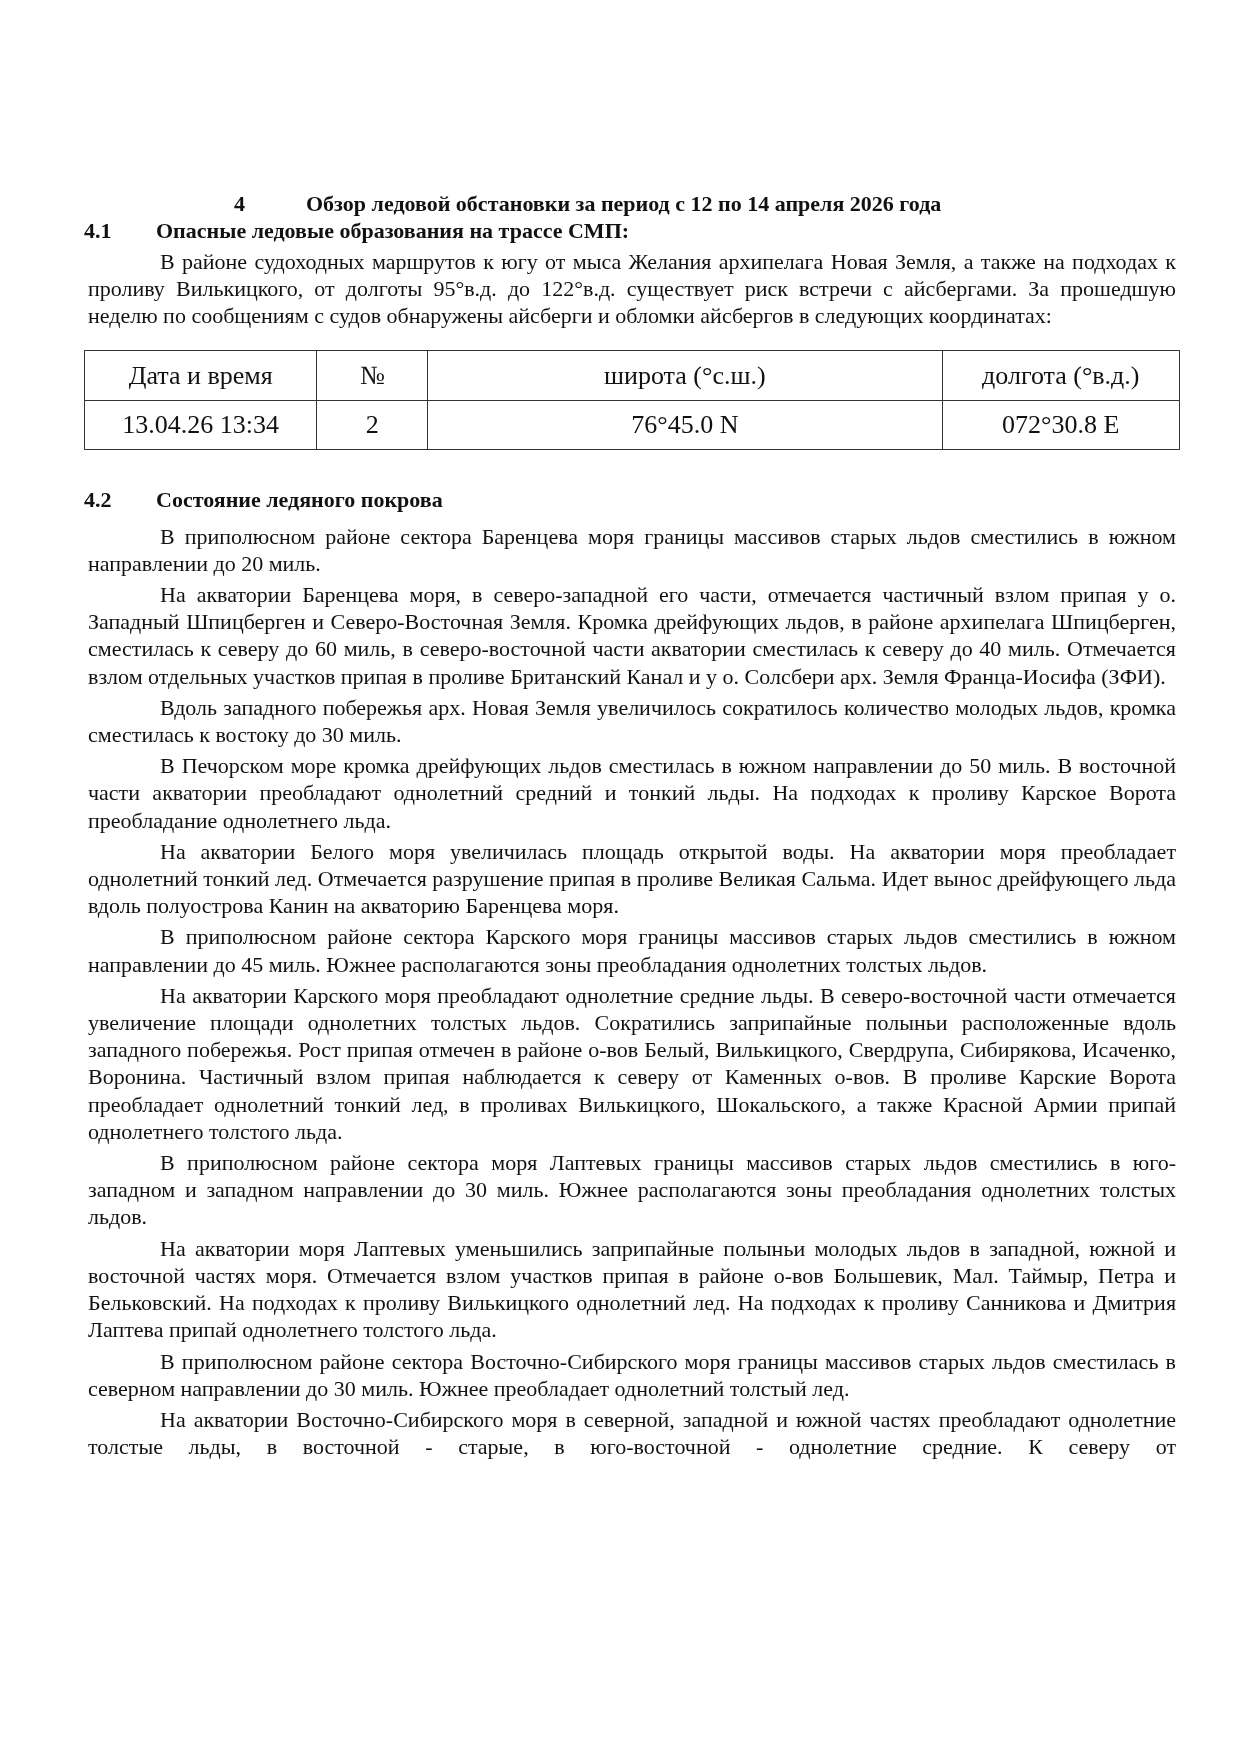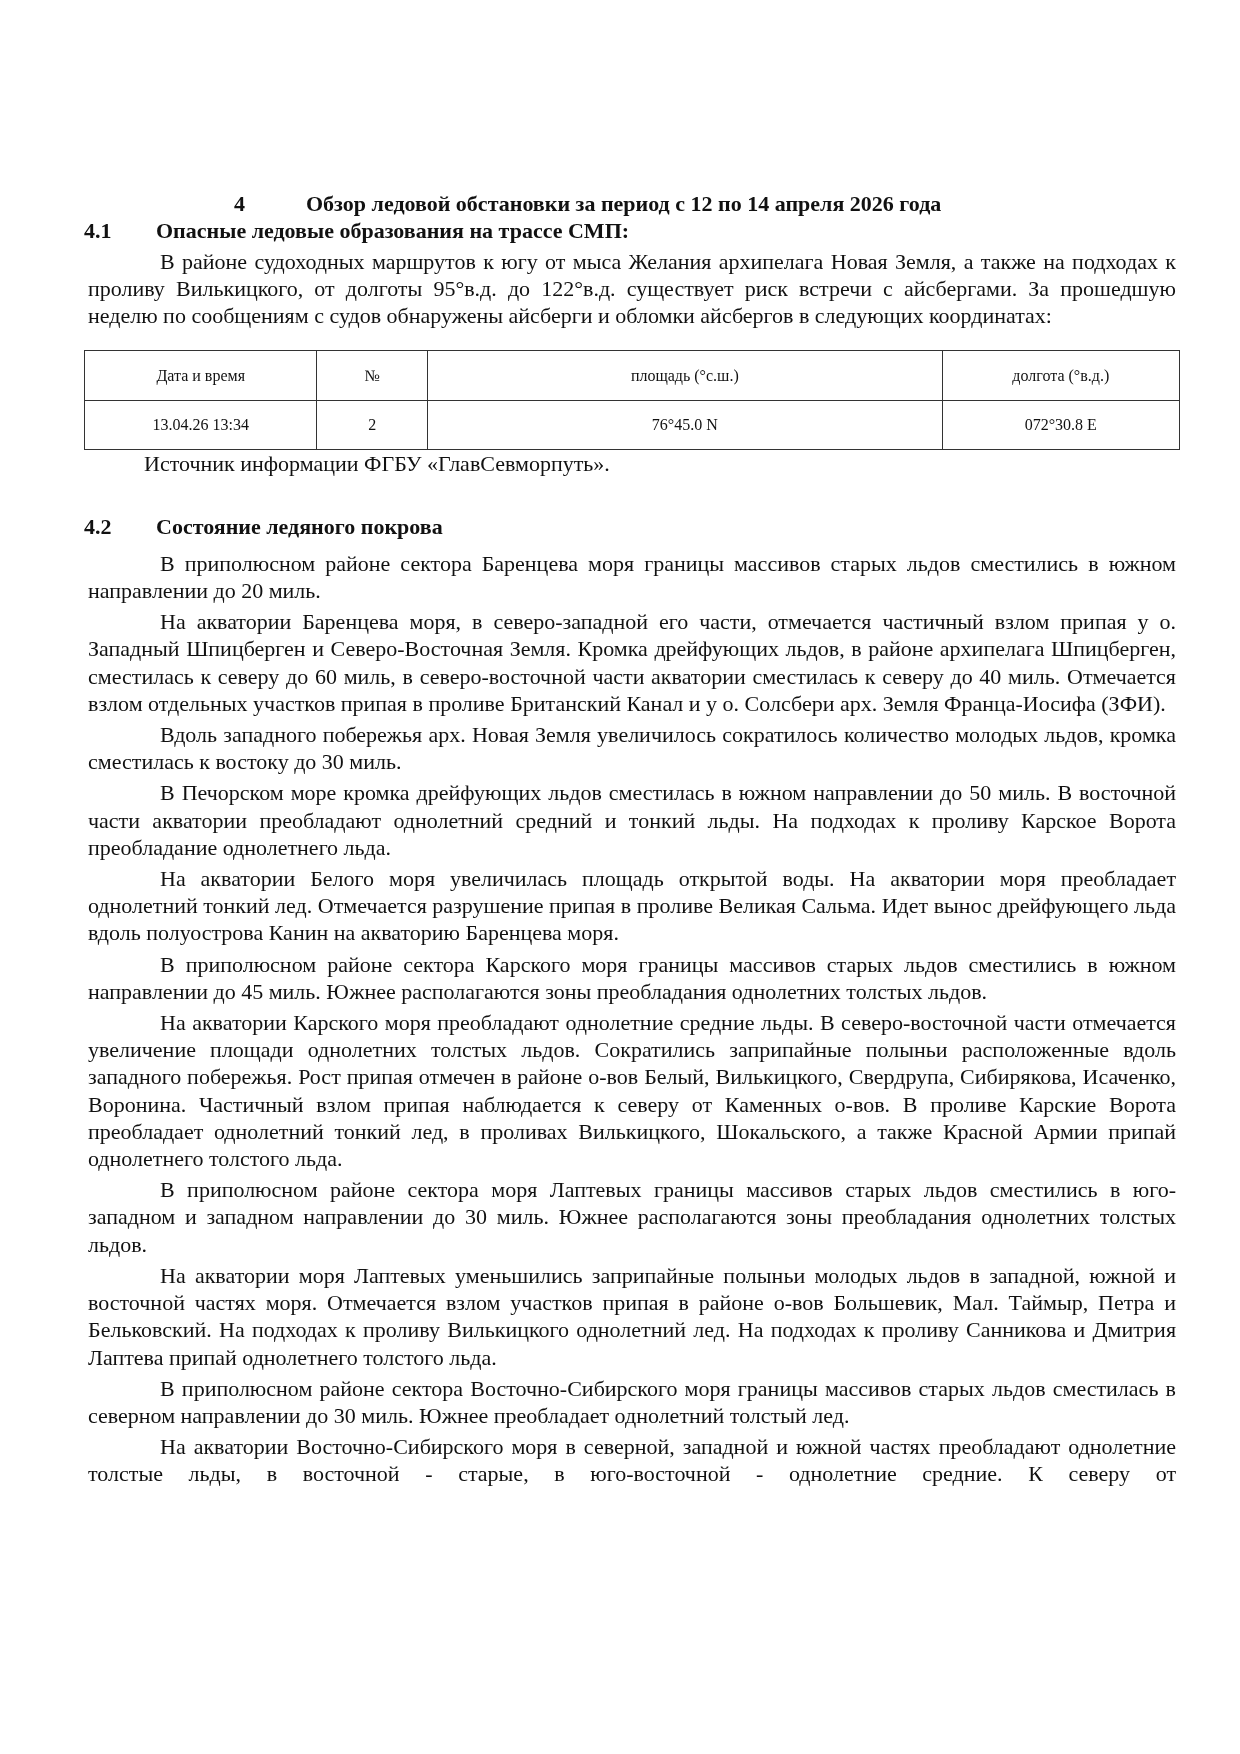--- a/index.html
+++ b/index.html
@@ -46,21 +46,21 @@
     p {
       margin: 4px;
       text-align: justify;
       text-indent: 72px;
     }
     table.ice {
       border-collapse: collapse;
       width: 1096px;
       margin-top: 20px;
       margin-bottom: 0;
-      font-size: 16px;
+      font-size: 26px;
     }
     table.ice td, table.ice th {
       border: 1.6px solid #333333;
       text-align: center;
       font-weight: normal;
       height: 48px;
       padding: 0;
     }
     table.ice th { height: 49px; }
     .col-date { width: 232px; }
@@ -88,35 +88,34 @@
     <span class="num">4.1</span><span>Опасные ледовые образования на трассе СМП:</span>
   </div>
 
   <p>В районе судоходных маршрутов к югу от мыса Желания архипелага Новая Земля, а также на подходах к проливу Вилькицкого, от долготы 95°в.д. до 122°в.д. существует риск встречи с айсбергами. За прошедшую неделю по сообщениям с судов обнаружены айсберги и обломки айсбергов в следующих координатах:</p>
 
   <table class="ice">
     <thead>
       <tr>
         <th class="col-date">Дата и время</th>
         <th class="col-num">№</th>
-        <th class="col-lat">площадь (°с.ш.)</th>
+        <th class="col-lat">широта (°с.ш.)</th>
         <th class="col-lon">долгота (°в.д.)</th>
       </tr>
     </thead>
     <tbody>
       <tr>
         <td>13.04.26 13:34</td>
         <td>2</td>
         <td>76°45.0 N</td>
         <td>072°30.8 E</td>
       </tr>
     </tbody>
   </table>
 
-  <p class="source">Источник информации ФГБУ «ГлавСевморпуть».</p>
 
   <div class="gap"></div>
 
   <div class="h2">
     <span class="num">4.2</span><span>Состояние ледяного покрова</span>
   </div>
   <div class="gap-sm"></div>
 
   <p>В приполюсном районе сектора Баренцева моря границы массивов старых льдов сместились в южном направлении до 20 миль.</p>
   <p>На акватории Баренцева моря, в северо-западной его части, отмечается частичный взлом припая у о. Западный Шпицберген и Северо-Восточная Земля. Кромка дрейфующих льдов, в районе архипелага Шпицберген, сместилась к северу до 60 миль, в северо-восточной части акватории сместилась к северу до 40 миль. Отмечается взлом отдельных участков припая в проливе Британский Канал и у о. Солсбери арх. Земля Франца-Иосифа (ЗФИ).</p>

